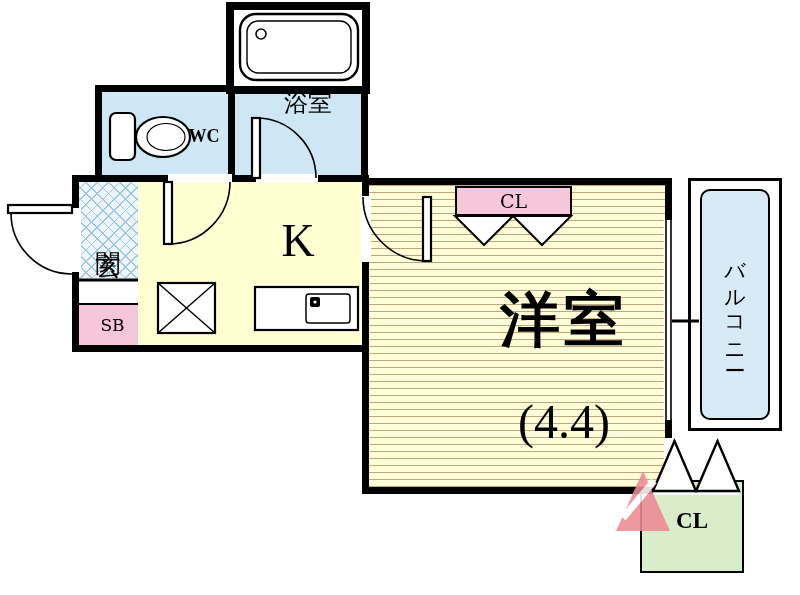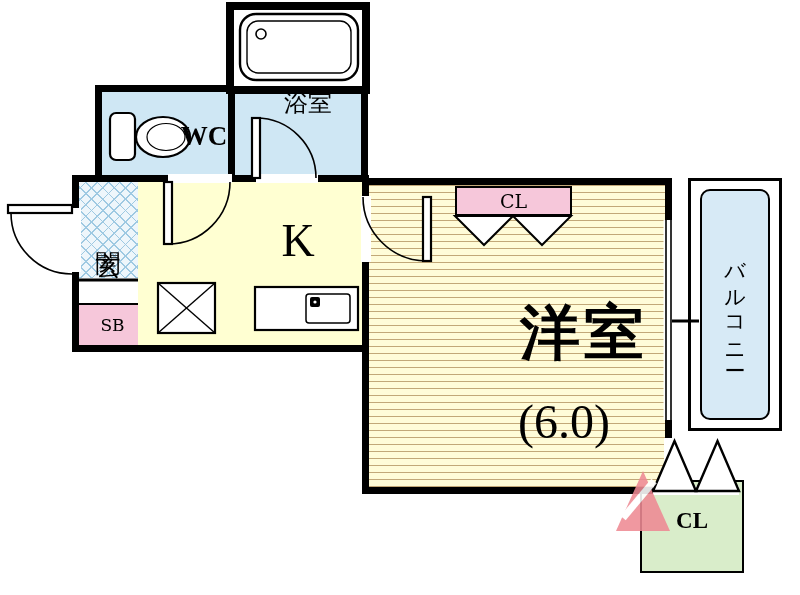--- a/index.html
+++ b/index.html
@@ -47,24 +47,24 @@
   #overlay{position:absolute;left:0;top:0;z-index:2;pointer-events:none;}
   .open{fill:#fff;}
   .arc{fill:none;stroke:#000;stroke-width:1.6px;}
   .leaf{fill:#fff;stroke:#000;stroke-width:2.2px;}
   .lbl{
     position:absolute;transform:translate(-50%,-50%);white-space:nowrap;z-index:4;
     font-family:Liberation Serif, serif;
   }
   .vert{writing-mode:vertical-rl;text-orientation:upright;}
   #lbl-bath{left:308px;top:103px;font-size:24px;}
-  #lbl-wc{left:204px;top:136px;font-size:27px;font-weight:600;}
+  #lbl-wc{left:204px;top:136px;font-size:18px;font-weight:600;}
   #lbl-genkan{left:108px;top:232px;font-size:25px;}
   #lbl-k{left:298px;top:240px;font-size:46px;}
-  #lbl-main{left:564px;top:333px;font-size:60px;font-weight:bold;letter-spacing:4px;margin-left:20px;}
+  #lbl-main{left:564px;top:320px;font-size:60px;font-weight:bold;letter-spacing:4px;}
   #lbl-size{left:564px;top:421px;font-size:48px;}
   #lbl-balcony{font-size:21px;letter-spacing:4px;}
   #lbl-cl-bottom{left:692px;top:521px;font-size:23px;font-weight:600;z-index:6;}
   #logo{
     position:absolute;left:615px;top:470px;z-index:5;opacity:.88;
     display:flex;align-items:flex-end;
   }
   #logo-text{
     font-family:"Liberation Sans",sans-serif;font-weight:bold;font-size:54px;
     line-height:58px;color:var(--logo);letter-spacing:-3px;margin-left:2px;
@@ -177,21 +177,21 @@
       <path d="M653 491 L674.5 441 L696 491 Z" fill="#fff" stroke="#000" stroke-width="2.4"></path>
       <path d="M696 491 L717.5 441 L739 491 Z" fill="#fff" stroke="#000" stroke-width="2.4"></path>
     </g>
   </svg>
 
   <div id="lbl-bath" class="lbl">浴室</div>
   <div id="lbl-wc" class="lbl">WC</div>
   <div id="lbl-genkan" class="lbl vert">玄関</div>
   <div id="lbl-k" class="lbl">K</div>
   <div id="lbl-main" class="lbl">洋室</div>
-  <div id="lbl-size" class="lbl">(6.0)</div>
+  <div id="lbl-size" class="lbl">(4.4)</div>
   <div id="lbl-cl-bottom" class="lbl">CL</div>
 
   <div id="logo">
     <svg width="56" height="62" viewBox="0 0 56 62">
       <polygon points="28,1 55,61 1,61" style="fill:var(--logo)"></polygon>
       <path d="M8 48 L39 11" stroke="#fff" stroke-width="7" fill="none"></path>
     </svg>
   </div>
 
 </div>

